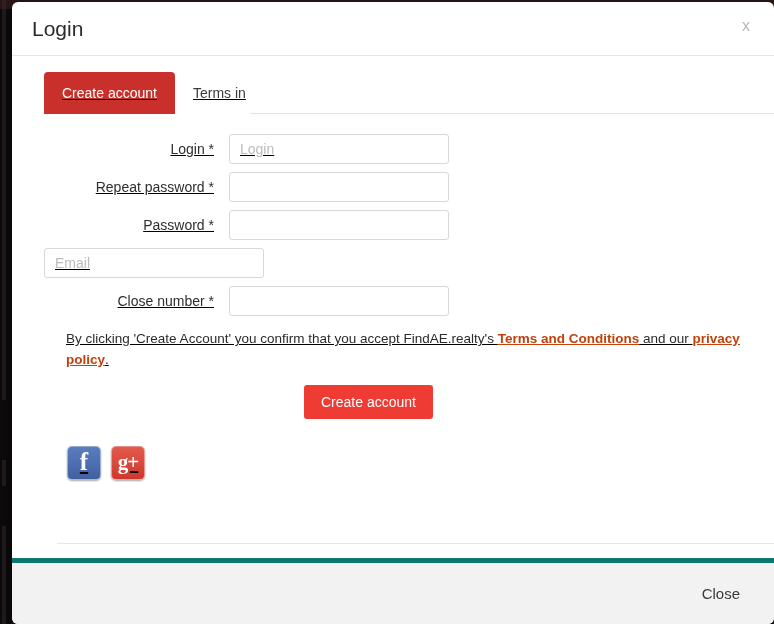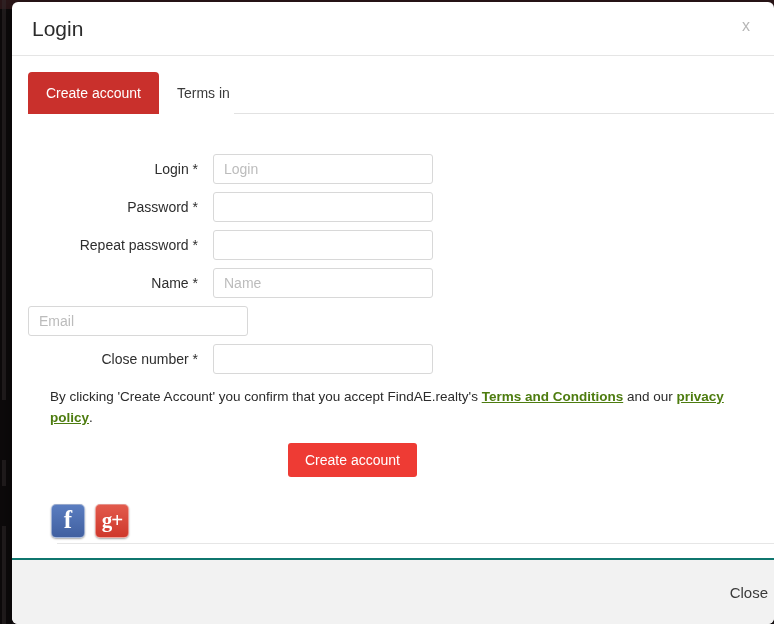--- a/index.html
+++ b/index.html
@@ -77,22 +77,23 @@
     cursor: pointer;
     line-height: 1;
     background: none;
     border: none;
     font-family: "Liberation Sans", sans-serif;
     padding: 2px 4px;
   }
 
   .modal-body {
     flex: 1 1 auto;
-    padding: 18px 20px 0 16px;
+    padding: 18px 20px 0 32px;
     position: relative;
+    text-decoration: underline;
   }
 
   
   .tabs {
     display: flex;
     align-items: flex-end;
     height: 40px;
     position: relative;
   }
   .tab {
@@ -115,21 +116,21 @@
     position: absolute;
     left: 206px;
     right: -20px;
     bottom: 0;
     height: 1px;
     background: #e2e2e2;
   }
 
   
   .form {
-    margin-top: 40px;
+    margin-top: 20px;
   }
   .form-row {
     display: flex;
     align-items: center;
     margin-bottom: 8px;
   }
   .form-label {
     width: 185px;
     text-align: right;
     padding-right: 15px;
@@ -153,21 +154,21 @@
 
   
   .legal {
     margin: 12px 0 0 22px;
     width: 690px;
     font-size: 13.5px;
     line-height: 1.58;
     color: #2b2b2b;
   }
   .legal a {
-    color: #4d7c0f;
+    color: #c2410c;
     font-weight: bold;
     text-decoration: underline;
   }
 
   
   .submit-wrap {
     margin-top: 14px;
     padding-left: 260px;
   }
   .btn-create {
@@ -223,25 +224,26 @@
     left: 45px;
     right: 0;
     bottom: 14px;
     height: 1px;
     background: #e6e6e6;
   }
   .modal-footer {
     flex: 0 0 66px;
     height: 66px;
     background: #f2f2f2;
-    border-top: 2px solid #0f766e;
+    border-top: 5px solid #0f766e;
     border-radius: 0 0 6px 6px;
     display: flex;
     align-items: center;
     justify-content: flex-end;
+    padding-right: 28px;
   }
   .close-link {
     font-size: 15px;
     color: #3a3a3a;
     cursor: pointer;
     background: none;
     border: none;
     font-family: "Liberation Sans", sans-serif;
   }
 </style>
@@ -272,33 +274,29 @@
     </div>
 
     <div class="form">
 
       <div class="form-row">
         <div class="form-label">Login *</div>
         <input class="form-input" type="text" placeholder="Login" style="">
       </div>
 
       <div class="form-row">
+        <div class="form-label">Repeat password *</div>
+        <input class="form-input" type="password" placeholder="" style="">
+      </div>
+
+      <div class="form-row">
         <div class="form-label">Password *</div>
         <input class="form-input" type="password" placeholder="" style="">
       </div>
 
-      <div class="form-row">
-        <div class="form-label">Repeat password *</div>
-        <input class="form-input" type="password" placeholder="" style="">
-      </div>
-
-      <div class="form-row">
-        <div class="form-label">Name *</div>
-        <input class="form-input" type="text" placeholder="Name" style="">
-      </div>
 
       <div class="form-row">
         <input class="form-input" type="text" placeholder="Email" style="">
       </div>
 
       <div class="form-row">
         <div class="form-label">Close number *</div>
         <input class="form-input" type="text" placeholder="" style="">
       </div>
     </div>

